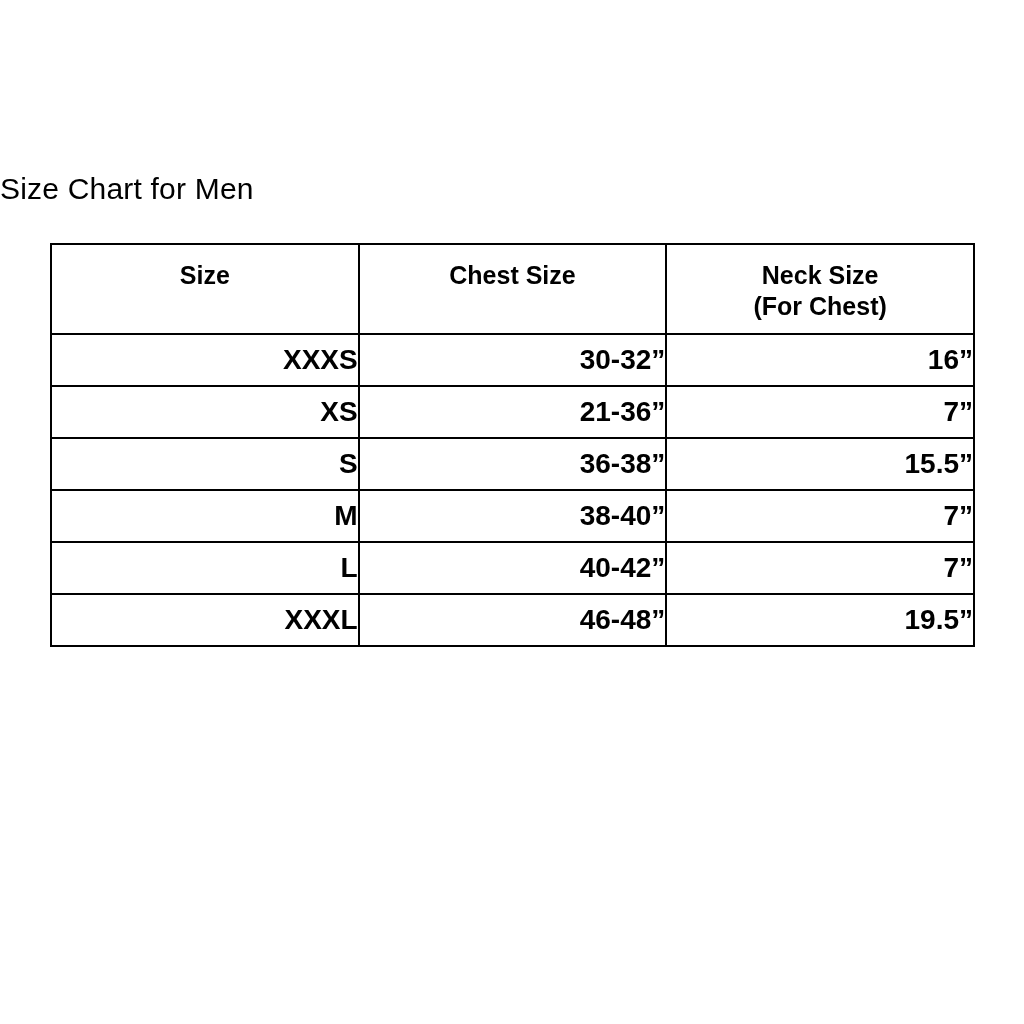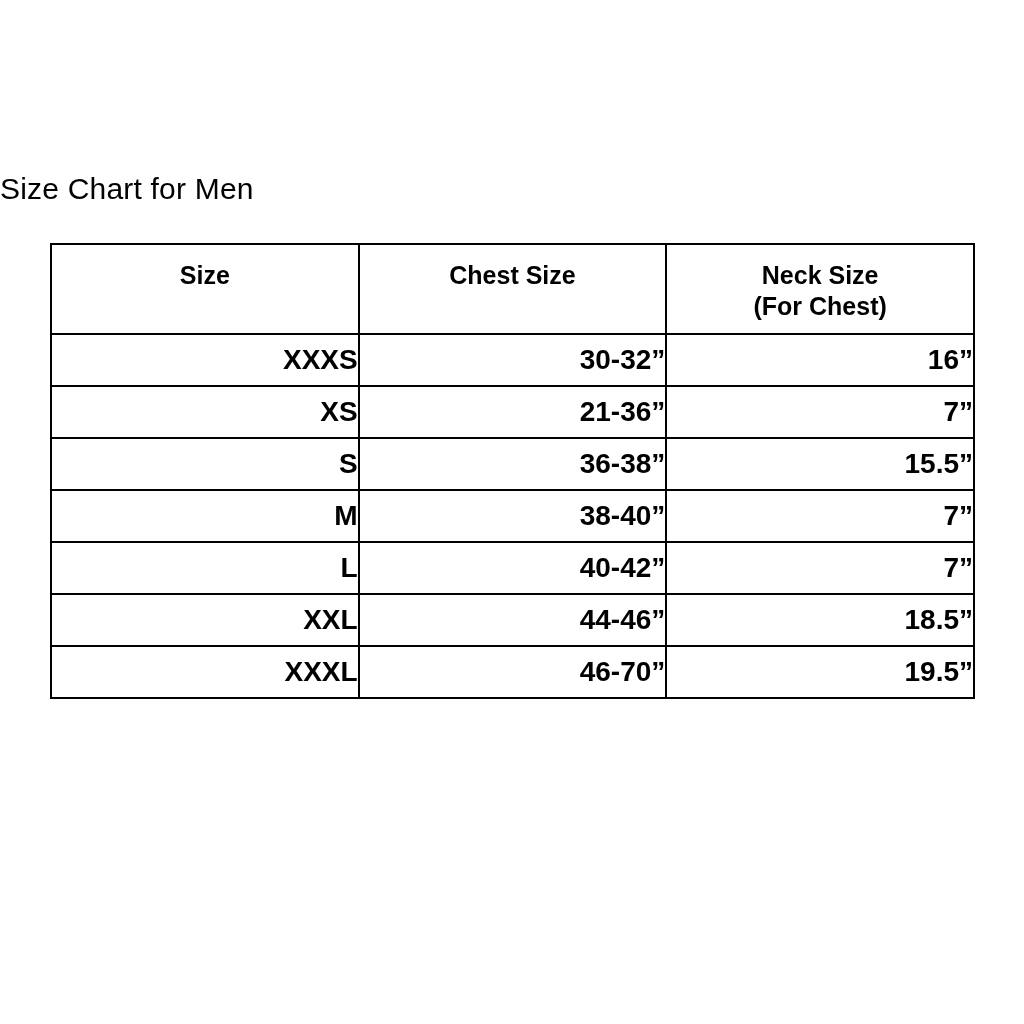--- a/index.html
+++ b/index.html
@@ -90,23 +90,18 @@
       <td>M</td>
       <td>38-40”</td>
       <td>7”</td>
     </tr>
     <tr>
       <td>L</td>
       <td>40-42”</td>
       <td>7”</td>
     </tr>
     <tr>
-      <td>XXL</td>
-      <td>44-46”</td>
-      <td>18.5”</td>
-    </tr>
-    <tr>
       <td>XXXL</td>
-      <td>46-70”</td>
+      <td>46-48”</td>
       <td>19.5”</td>
     </tr>
   </tbody>
 </table>
 
 </body></html>

